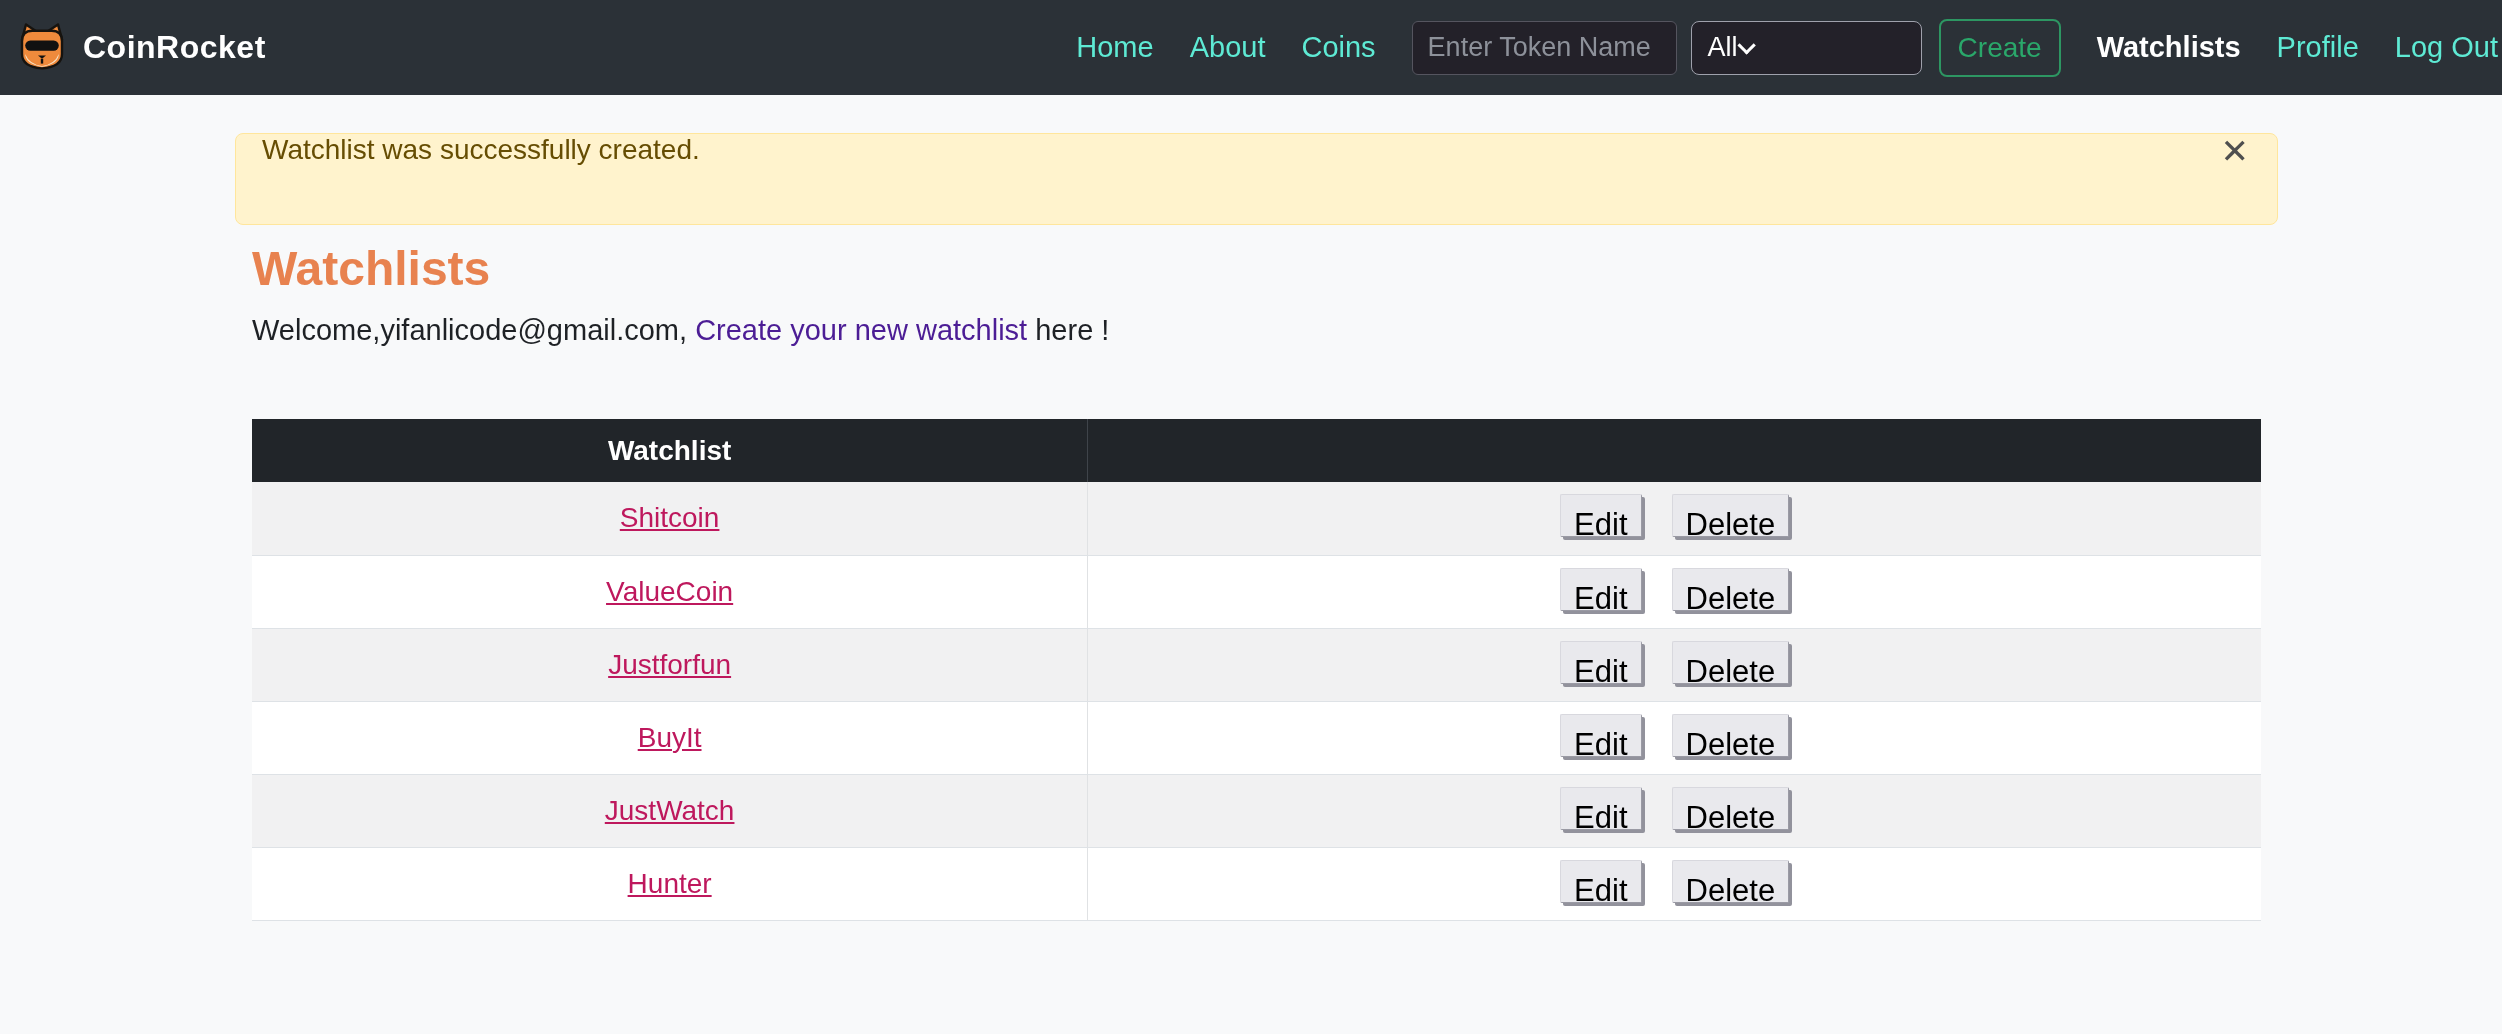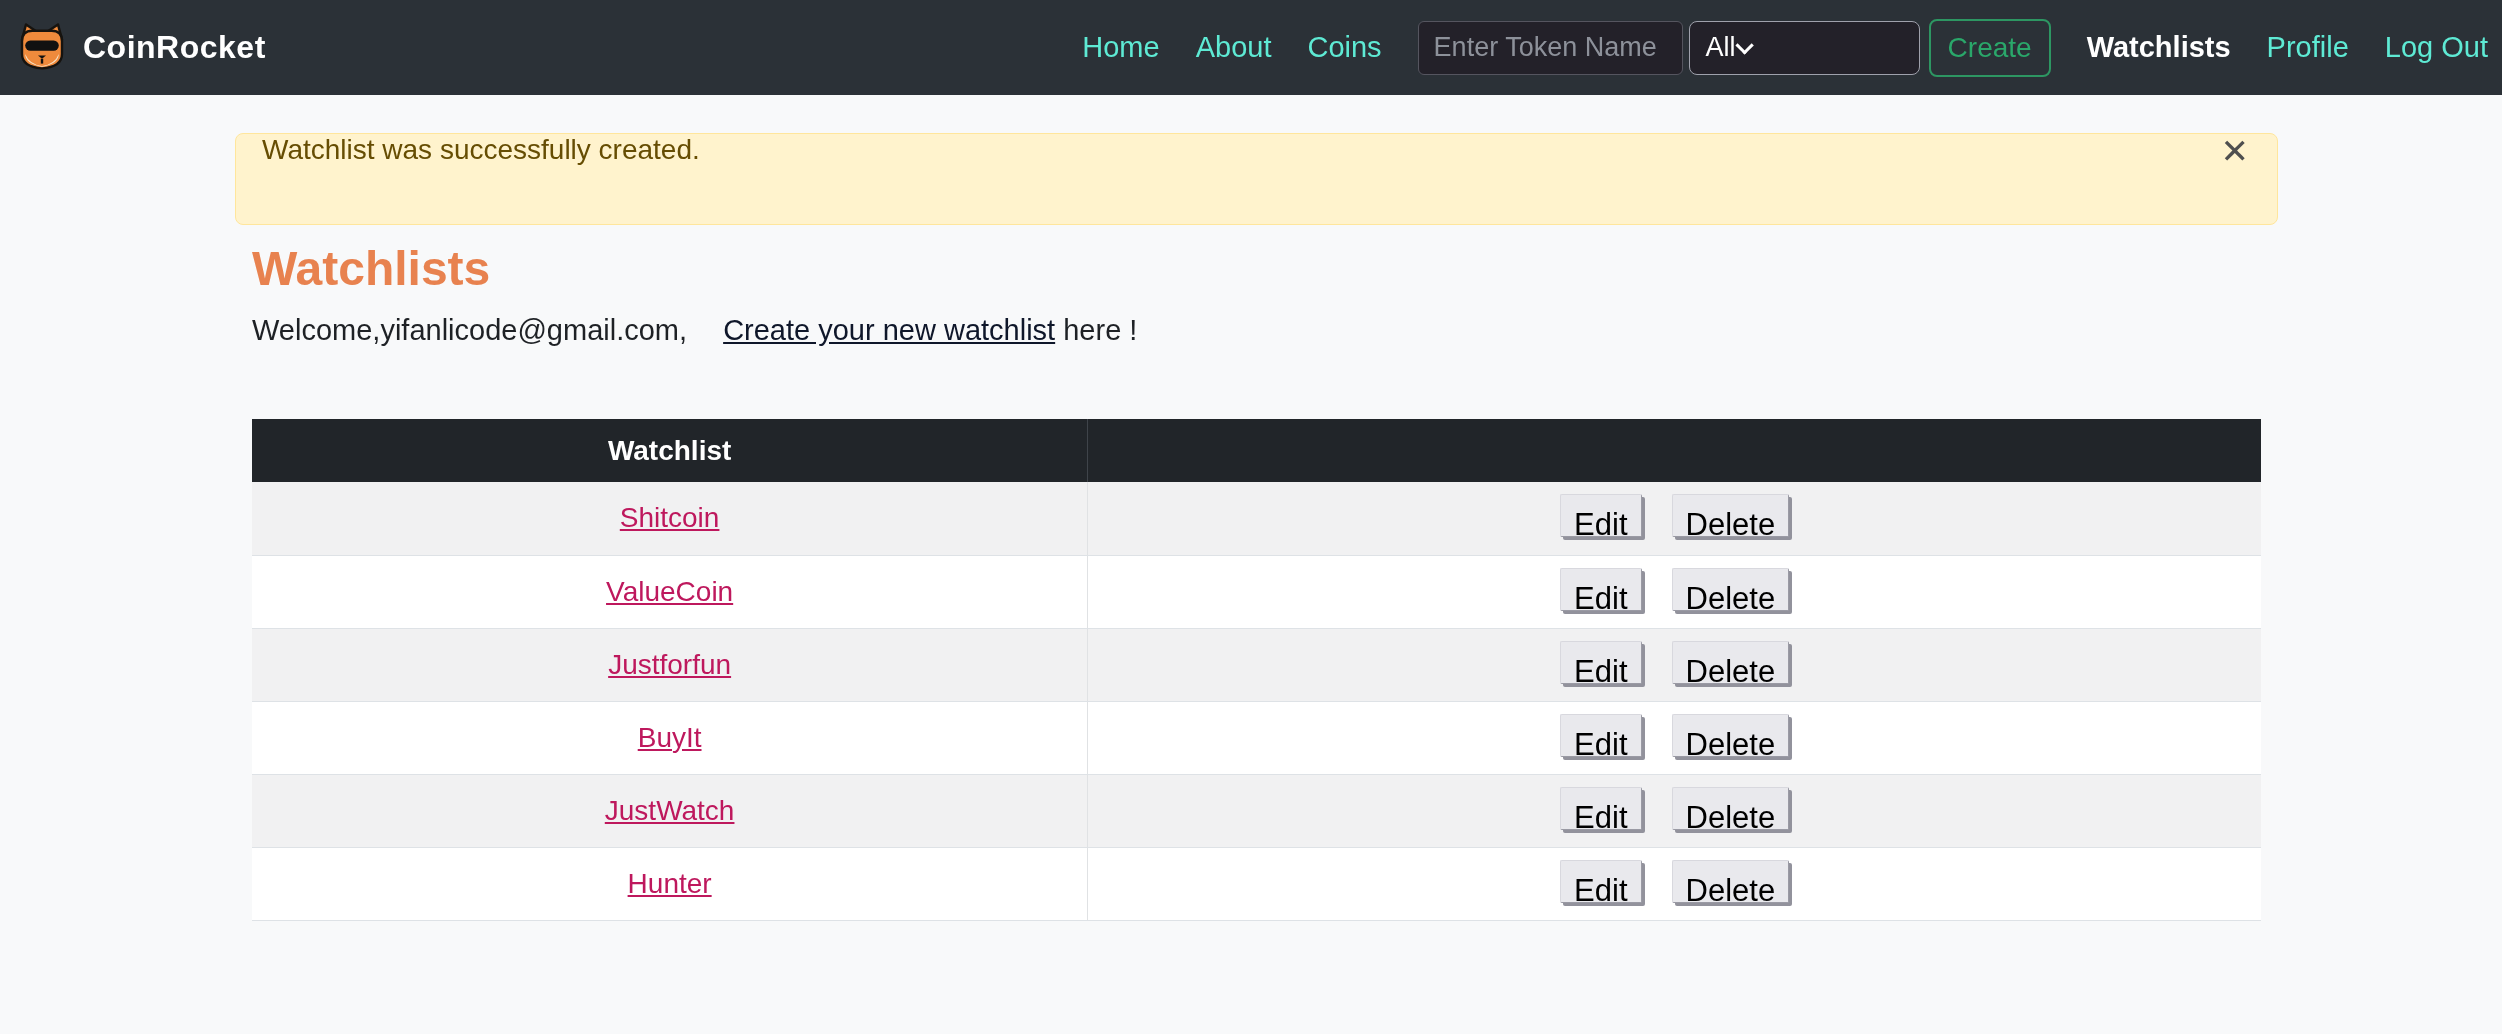--- a/index.html
+++ b/index.html
@@ -7,29 +7,29 @@
   body {
     background:#f8f9fa;
     font-family:"Liberation Sans", sans-serif;
     color:#212529;
   }
 
   
   .navbar {
     height:95px; background:#2b3137;
     display:flex; align-items:center;
-    padding:0 14px 0 16px;
+    padding:0 4px 0 16px;
   }
   .brand { display:flex; align-items:center; gap:15px; }
   .brand-name { color:#ffffff; font-size:32px; font-weight:700; letter-spacing:.5px; }
   .nav-right { margin-left:auto; display:flex; align-items:center; gap:36px; }
   .nav-link { color:#5eead4; font-size:29px; text-decoration:none; cursor:pointer; white-space:nowrap; }
   .nav-link.active { color:#ffffff; font-weight:700; }
 
-  .search-group { display:flex; align-items:center; gap:6px; }
+  .search-group { display:flex; align-items:center; gap:14px; }
   .token-input {
     width:265px; height:54px;
     background:#232129; border:1px solid #55555f; border-radius:6px;
     color:#e8e8ea; font-size:27px; padding:0 15px;
     font-family:"Liberation Sans", sans-serif; outline:none;
   }
   .token-input::placeholder { color:#8d919a; }
   .token-select {
     width:231px; height:54px;
     background:#232129; border:1px solid #9fa1ac; border-radius:8px;
@@ -65,21 +65,21 @@
     font-family:"Liberation Sans", sans-serif;
   }
 
   .content { padding:0 17px; }
 
   h1.page-title {
     margin-top:16px;
     font-size:48px; font-weight:700; color:#e8824f;
   }
   .welcome { margin-top:18px; font-size:29px; color:#1e2125; }
-  .welcome a { color:#0f172a; text-decoration:underline; cursor:pointer;margin-left:28px; }
+  .welcome a { color:#4c1d95; cursor:pointer; }
 
   
   table.watchlists {
     margin-top:72px; width:100%;
     border-collapse:collapse;
   }
   table.watchlists thead th {
     height:63px; background:#212529; color:#ffffff;
     font-size:28px; font-weight:700; text-align:center;
   }

